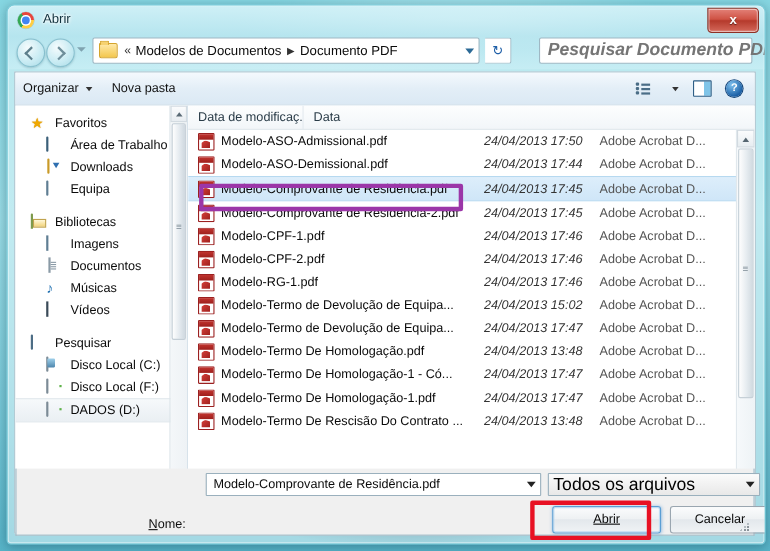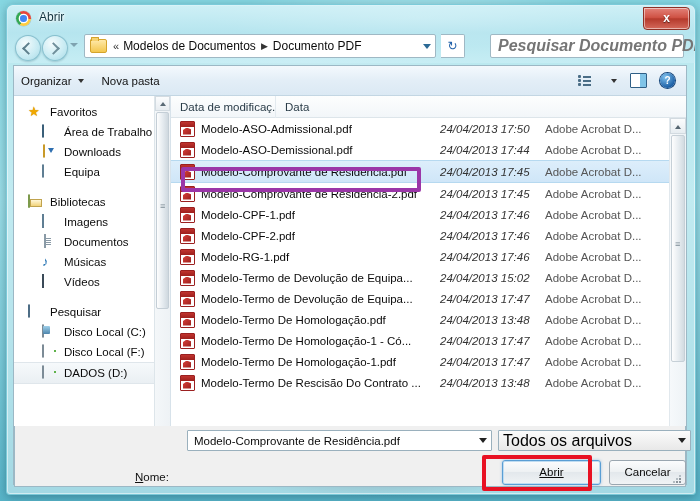--- a/index.html
+++ b/index.html
@@ -217,21 +217,21 @@
   .filter-box{position:absolute;left:483px;top:4px;width:193px;height:21px;box-sizing:border-box;
     background:linear-gradient(180deg,#fbfbfb,#e8e8e8);border:1px solid #9ab0bd;border-radius:1px;
     display:flex;align-items:center;padding:0 4px;font-size:16px;cursor:pointer;}
   .btn{position:absolute;height:25px;box-sizing:border-box;
     background:linear-gradient(180deg,#fbfcfd,#eef1f3 46%,#e3e8ec 50%,#f0f3f5);
     border:1px solid #9aa6b0;border-radius:3px;font-size:11.5px;color:#0a0a0a;
     text-align:center;line-height:23px;cursor:pointer;}
   .btn u{text-decoration:underline;}
   .btn-abrir{left:487px;top:34px;width:99px;
     border:1px solid #5a9ed4;box-shadow:0 0 0 1px #bfdcf2 inset,0 0 3px rgba(60,140,210,.45);}
-  .btn-cancel{left:594px;top:34px;width:77px;}
+  .btn-cancel{left:594px;top:34px;width:91px;}
   .grip{position:absolute;right:3px;bottom:2px;width:10px;height:10px;
     background:
       radial-gradient(circle 1px at 8px 8px,#8b949b 100%,transparent 0),
       radial-gradient(circle 1px at 5px 8px,#8b949b 100%,transparent 0),
       radial-gradient(circle 1px at 8px 5px,#8b949b 100%,transparent 0),
       radial-gradient(circle 1px at 2px 8px,#b3bcc2 100%,transparent 0),
       radial-gradient(circle 1px at 8px 2px,#b3bcc2 100%,transparent 0),
       radial-gradient(circle 1px at 5px 5px,#b3bcc2 100%,transparent 0);}
 
   

